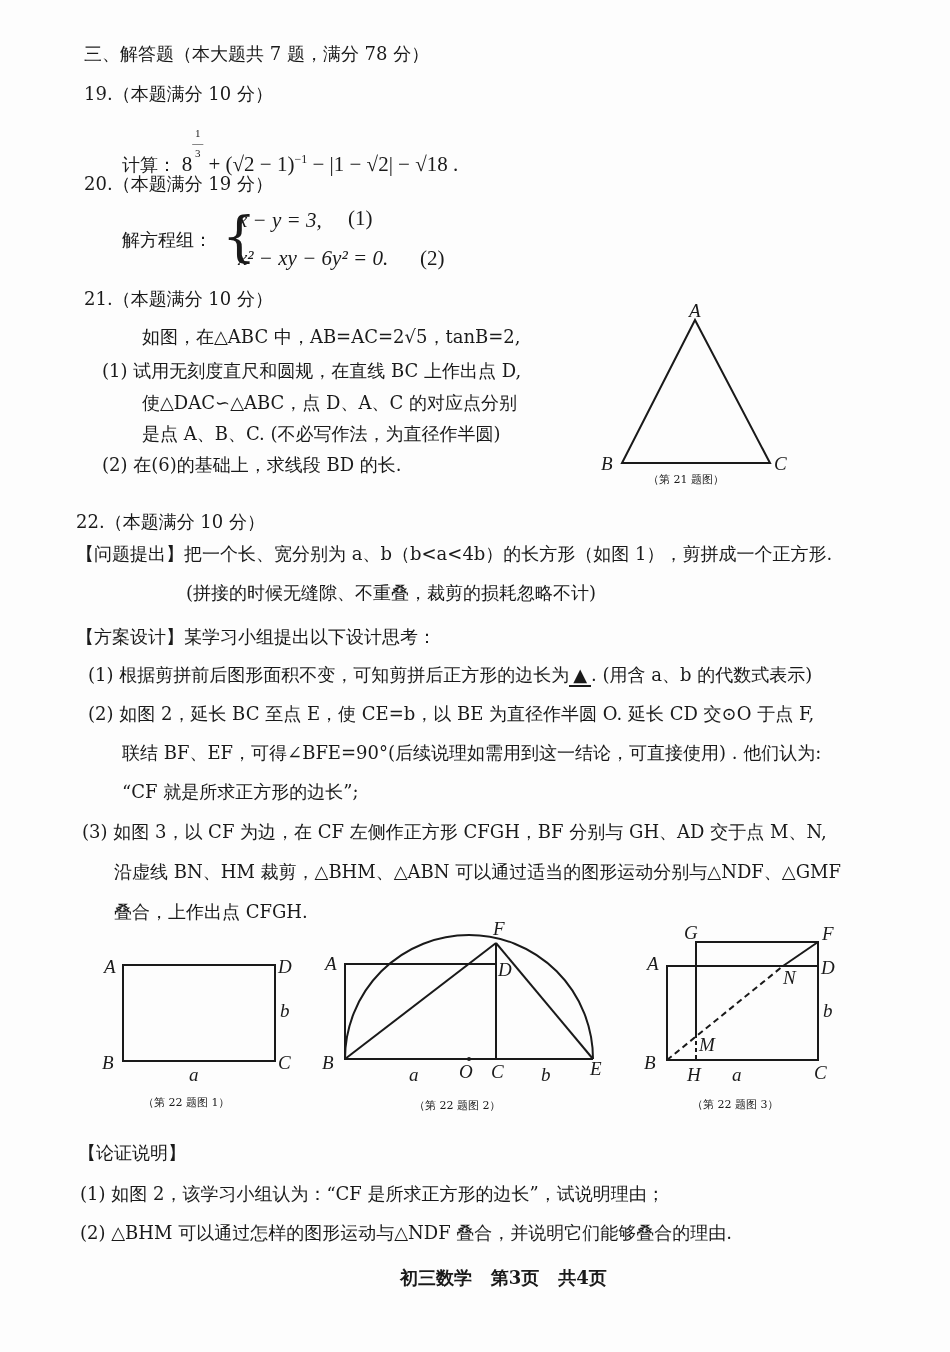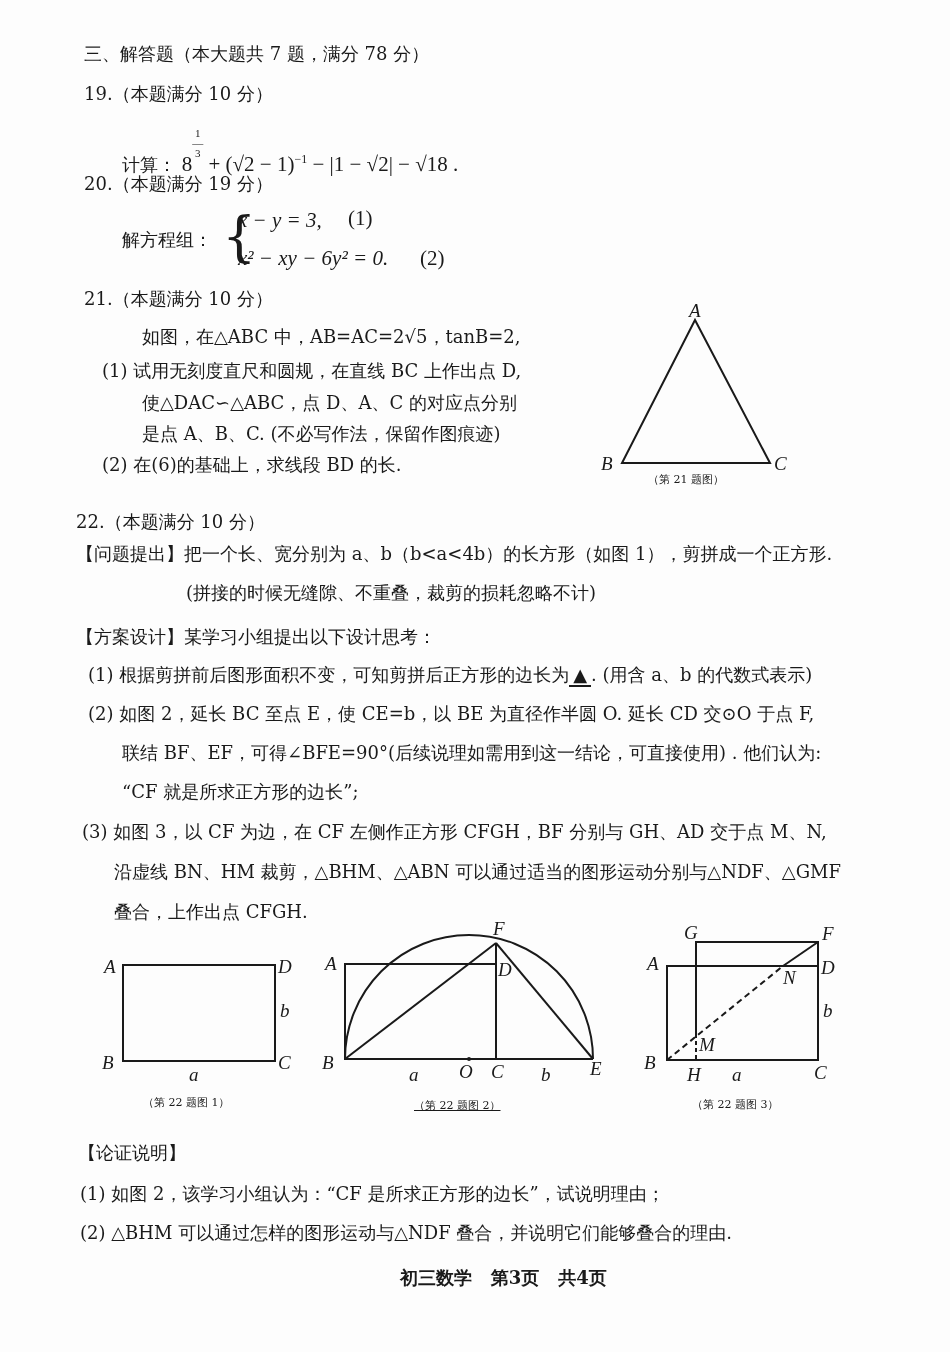--- a/index.html
+++ b/index.html
@@ -34,21 +34,21 @@
 <div class="abs brace" style="left:222px;top:210px;">{</div>
 <div class="abs it" style="left:238px;top:208px;font-size:21px;">x − y = 3,</div>
 <div class="abs" style="left:348px;top:206px;font-size:21px;font-family:'Liberation Serif',serif;">(1)</div>
 <div class="abs it" style="left:238px;top:246px;font-size:21px;">x² − xy − 6y² = 0.</div>
 <div class="abs" style="left:420px;top:246px;font-size:21px;font-family:'Liberation Serif',serif;">(2)</div>
 
 <div class="abs b" style="left:84px;top:287px;">21.（本题满分 10 分）</div>
 <div class="abs" style="left:142px;top:325px;">如图，在△ABC 中，AB=AC=2√5，tanB=2,</div>
 <div class="abs" style="left:102px;top:359px;">(1) 试用无刻度直尺和圆规，在直线 BC 上作出点 D,</div>
 <div class="abs" style="left:142px;top:391px;">使△DAC∽△ABC，点 D、A、C 的对应点分别</div>
-<div class="abs" style="left:142px;top:422px;">是点 A、B、C. (不必写作法，保留作图痕迹)</div>
+<div class="abs" style="left:142px;top:422px;">是点 A、B、C. (不必写作法，为直径作半圆)</div>
 <div class="abs" style="left:102px;top:453px;">(2) 在(6)的基础上，求线段 BD 的长.</div>
 
 <svg width="220" height="200" style="left:590px;top:295px;">
   <polygon points="105,25 32,168 180,168" fill="none" stroke="#1a1a1a" stroke-width="2"></polygon>
 </svg>
 <div class="abs lbl" style="left:689px;top:300px;">A</div>
 <div class="abs lbl" style="left:601px;top:453px;">B</div>
 <div class="abs lbl" style="left:774px;top:453px;">C</div>
 <div class="abs cap" style="left:648px;top:472px;">（第 21 题图）</div>
 
@@ -93,21 +93,21 @@
 </svg>
 <div class="abs lbl" style="left:493px;top:918px;">F</div>
 <div class="abs lbl" style="left:325px;top:953px;">A</div>
 <div class="abs lbl" style="left:498px;top:959px;">D</div>
 <div class="abs lbl" style="left:322px;top:1052px;">B</div>
 <div class="abs lbl" style="left:409px;top:1064px;">a</div>
 <div class="abs lbl" style="left:459px;top:1061px;">O</div>
 <div class="abs lbl" style="left:491px;top:1061px;">C</div>
 <div class="abs lbl" style="left:541px;top:1064px;">b</div>
 <div class="abs lbl" style="left:590px;top:1058px;">E</div>
-<div class="abs cap" style="left:414px;top:1098px;text-decoration:underline;">（第 22 题图 2）</div>
+<div class="abs cap" style="left:414px;top:1098px;">（第 22 题图 2）</div>
 
 <svg width="220" height="200" style="left:630px;top:915px;">
   <rect x="37" y="51" width="151" height="94" fill="none" stroke="#1a1a1a" stroke-width="2"></rect>
   <polyline points="66,119 66,27 188,27 188,51" fill="none" stroke="#1a1a1a" stroke-width="2"></polyline>
   <line x1="66" y1="119" x2="66" y2="145" stroke="#1a1a1a" stroke-width="2" stroke-dasharray="4,3"></line>
   <line x1="37" y1="145" x2="153" y2="51" stroke="#1a1a1a" stroke-width="2" stroke-dasharray="6,4"></line>
   <line x1="153" y1="51" x2="188" y2="27" stroke="#1a1a1a" stroke-width="2"></line>
 </svg>
 <div class="abs lbl" style="left:684px;top:922px;">G</div>
 <div class="abs lbl" style="left:822px;top:923px;">F</div>

